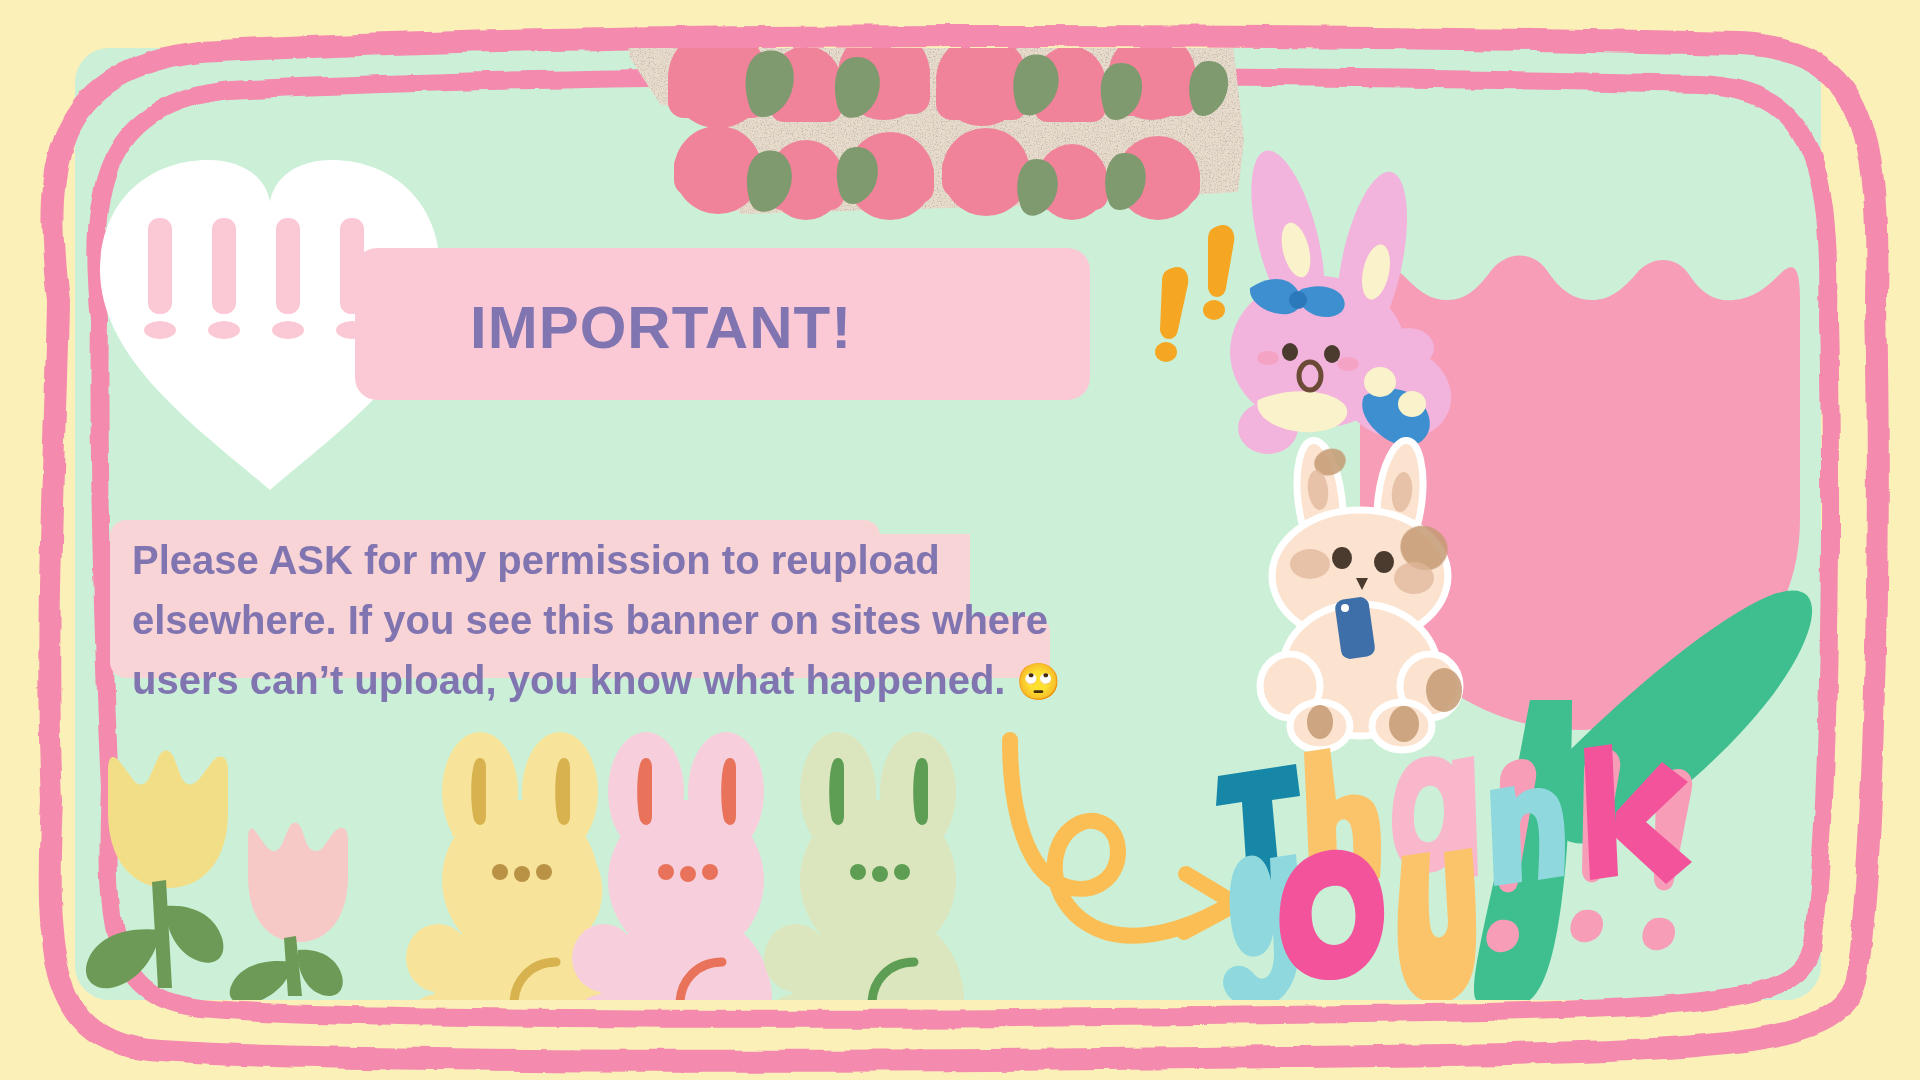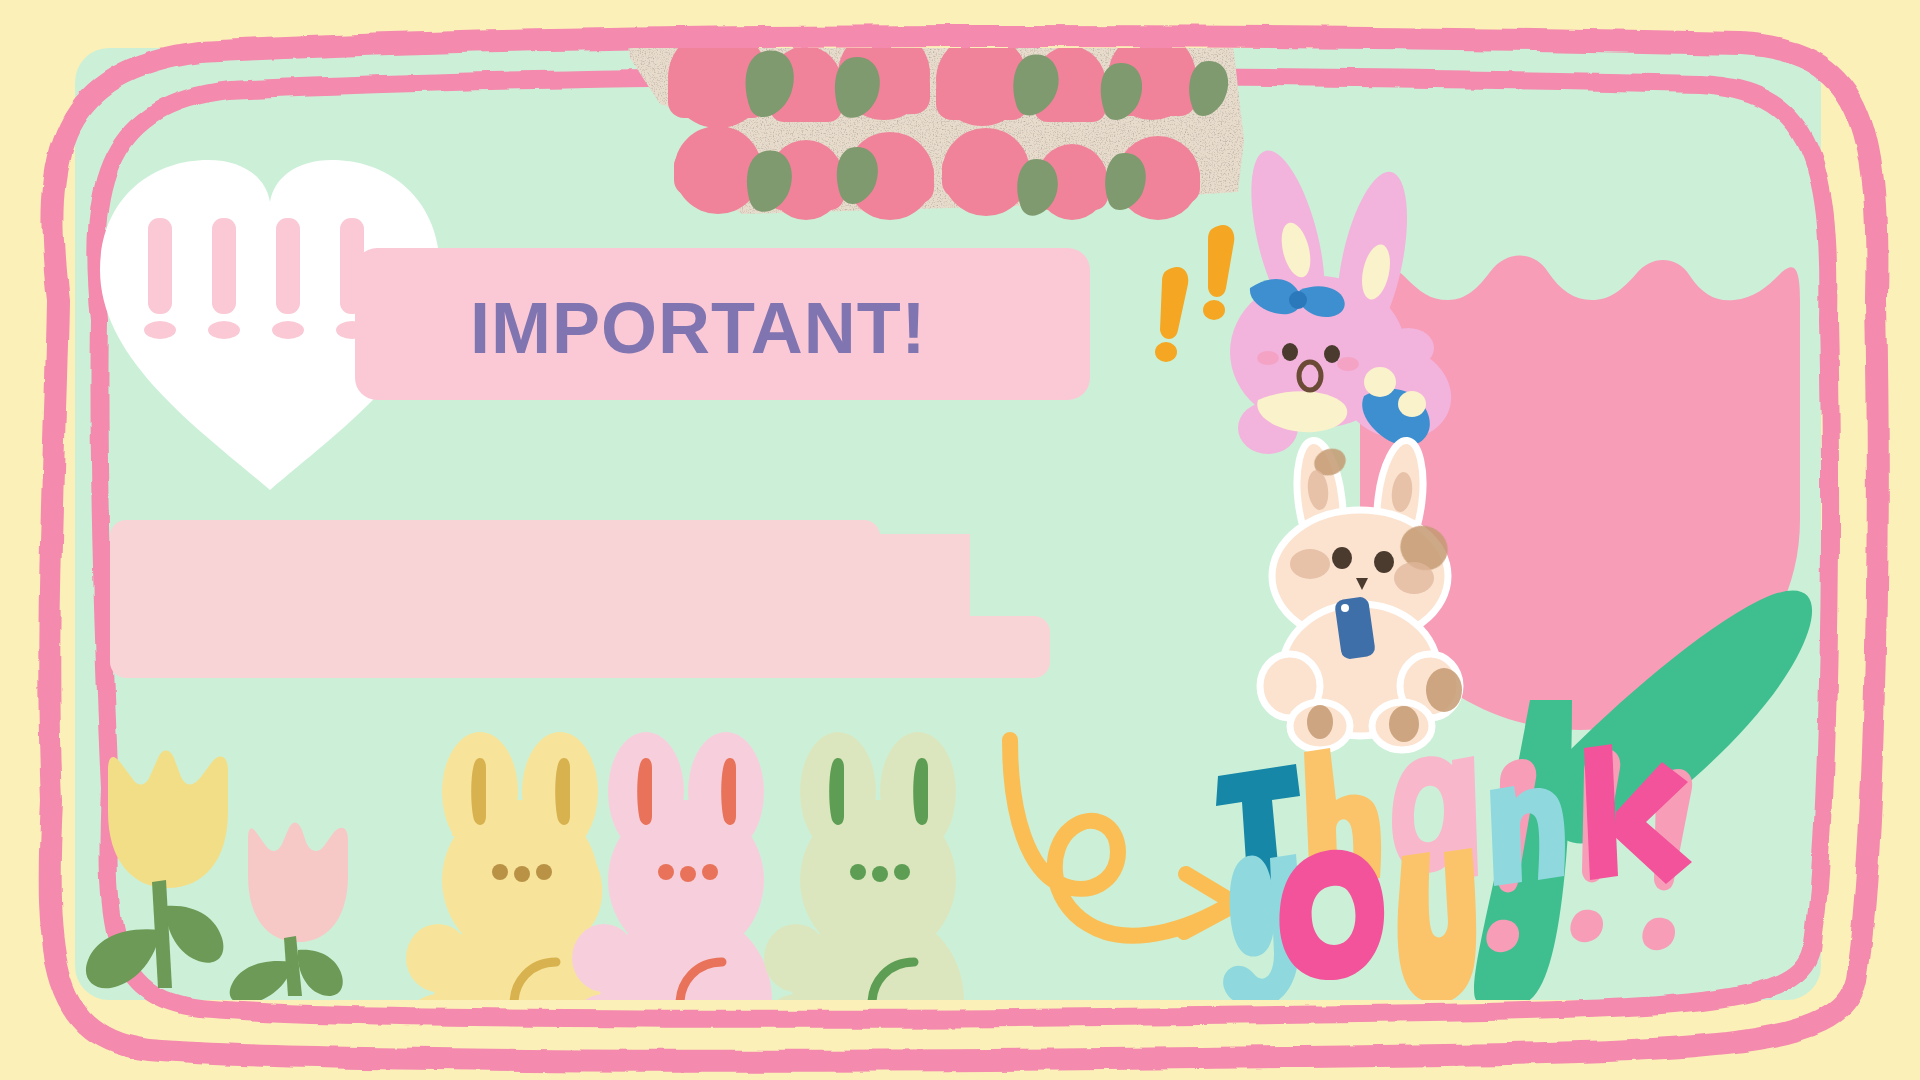--- a/index.html
+++ b/index.html
@@ -15,21 +15,21 @@
   
   .frame-svg{position:absolute;left:0;top:0;width:1920px;height:1080px;}
 
   
   .banner{
     position:absolute;left:355px;top:248px;width:735px;height:152px;
     background:#FBC9D6;border-radius:22px;
   }
   .banner-text{
     position:absolute;left:470px;top:268px;width:640px;height:120px;
-    color:#8075B0;font-size:72px;font-weight:bold;letter-spacing:1px;
+    color:#8075B0;font-size:60px;font-weight:bold;letter-spacing:1px;
     line-height:120px;white-space:nowrap;
   }
   .msg-text{
     position:absolute;left:132px;top:530px;width:1050px;
     color:#8075B0;font-size:40px;font-weight:bold;line-height:60px;
     white-space:nowrap;
   }
   .msg-text .l{display:block;height:60px;}
   .emoji{font-size:36px;}
 </style>
@@ -388,14 +388,22 @@
   <div class="banner"></div>
   <div class="banner-text">IMPORTANT!</div>
 
   <svg class="layer" style="left:110px;top:520px;" width="1110" height="190" viewBox="0 0 1110 190">
     <rect x="0" y="0" width="770" height="62" rx="16" fill="#F9D4D6"></rect>
     <rect x="0" y="48" width="860" height="62" rx="16" fill="#F9D4D6"></rect>
     <rect x="0" y="96" width="940" height="62" rx="16" fill="#F9D4D6"></rect>
     <rect x="0" y="14" width="860" height="120" fill="#F9D4D6"></rect>
   </svg>
 
+  <div class="msg-text">
+    <span class="l"> Please ASK for my permission to reupload</span>
+    <span class="l">elsewhere. If you see this banner on sites where</span>
+    <span class="l">
+      <span>users can’t upload, you know what happened.</span>
+      <span class="emoji">🙄</span>
+    </span>
+  </div>
 
 </div>
 
 </body></html>

